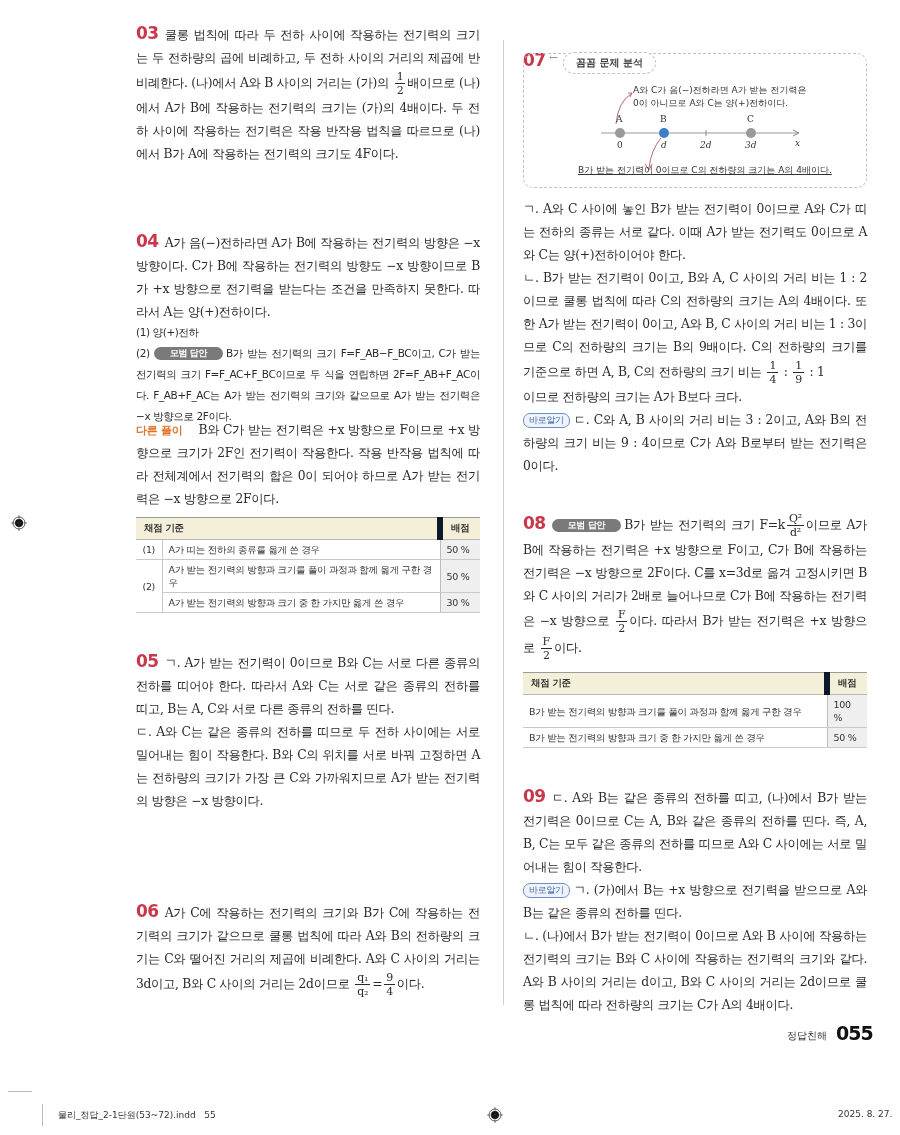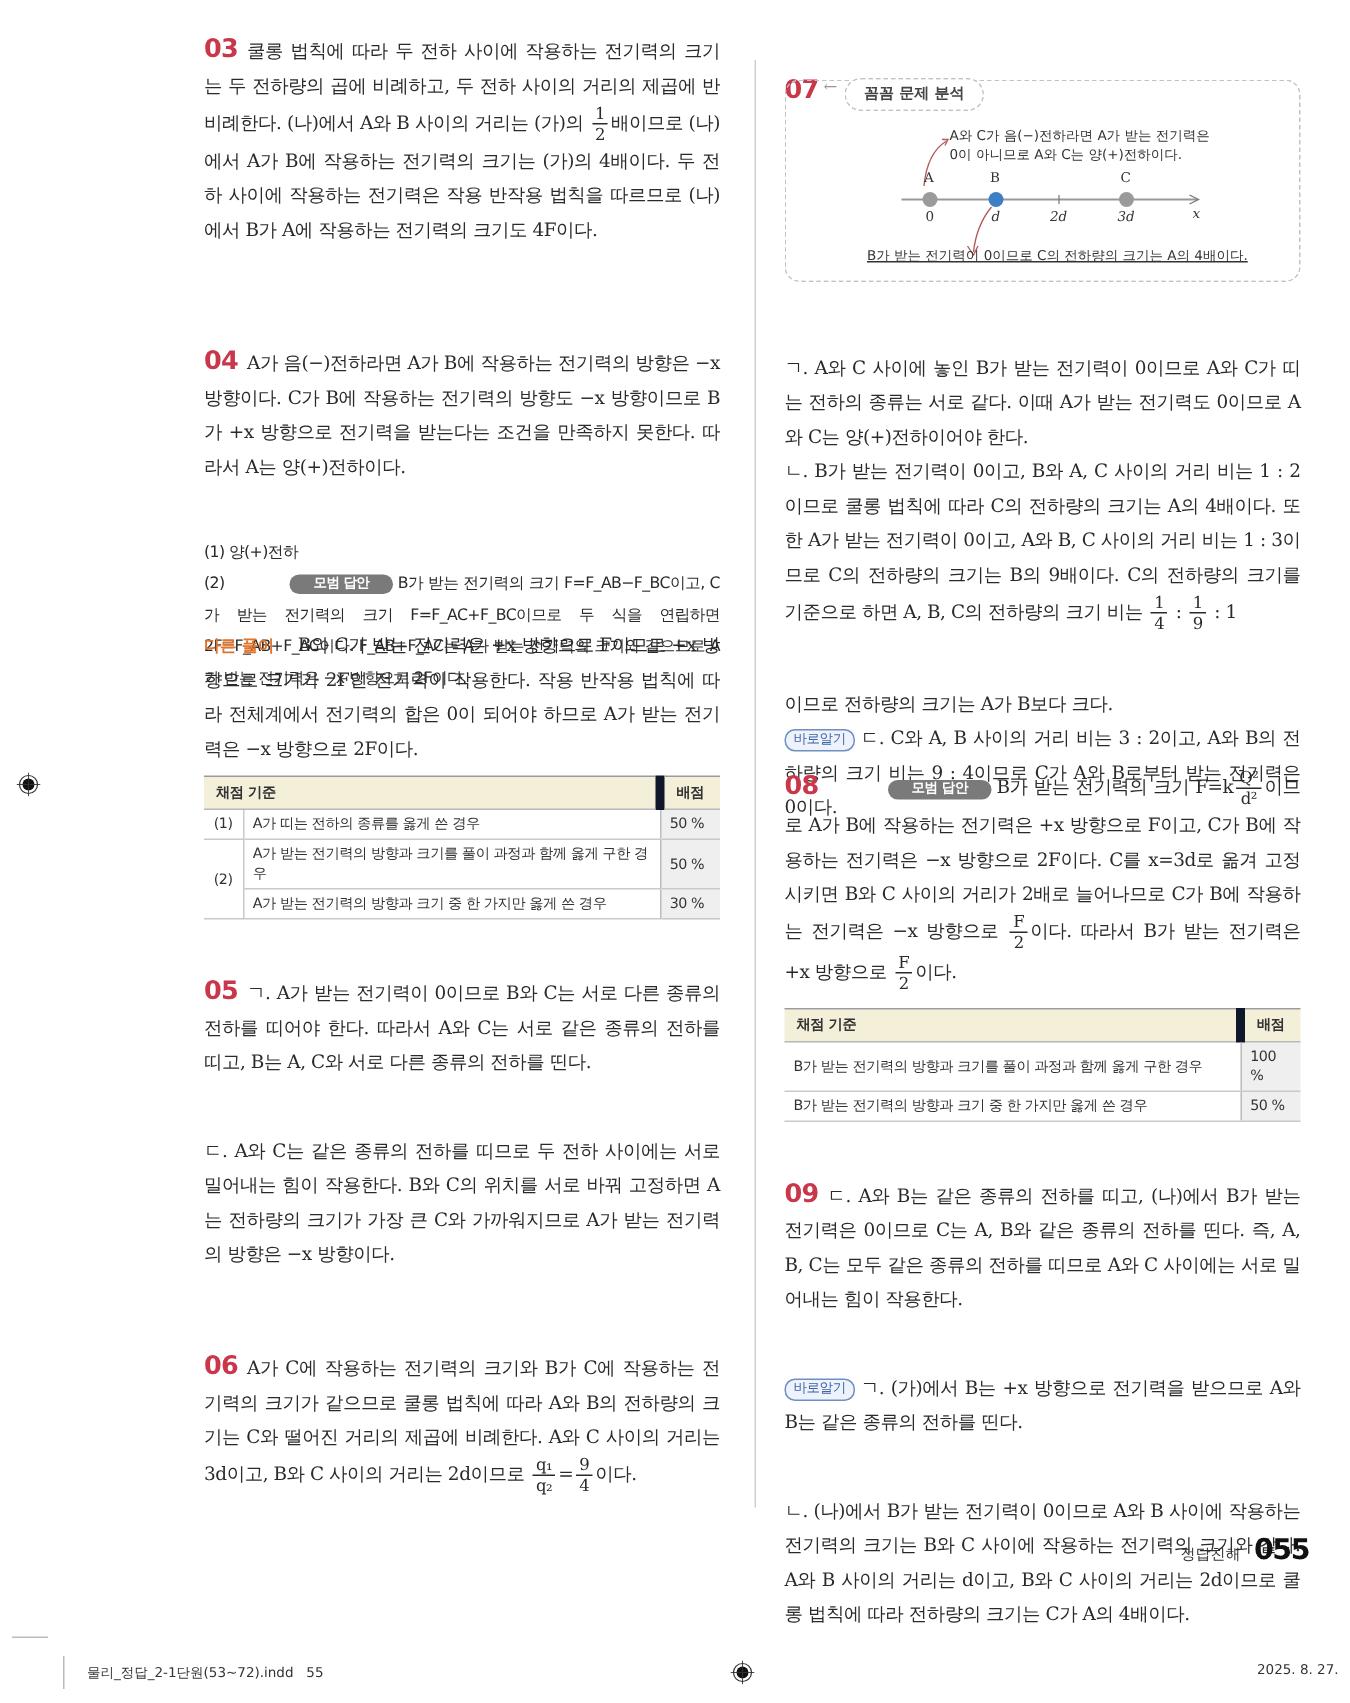--- a/index.html
+++ b/index.html
@@ -6,27 +6,27 @@
   html, body { width: 900px; height: 1135px; background: #ffffff; overflow: hidden; }
   body { position: relative; font-family: "DejaVu Serif", "Liberation Serif", serif; color: #2a2a2a; }
   .col { position: absolute; top: 0; }
   .col-left { left: 136px; width: 344px; }
   .col-right { left: 523px; width: 344px; }
   .divider-v { position: absolute; left: 503px; top: 40px; width: 1px; height: 965px; background: #cfcfcf; }
 
   .block { position: absolute; left: 0; width: 344px; font-size: 12.3px; line-height: 23px; letter-spacing: -0.3px; text-align: justify; }
   .qnum { font-family: "DejaVu Sans", "Liberation Sans", sans-serif; font-weight: bold; font-size: 17px; color: #c8384a; margin-right: 6px; letter-spacing: -0.5px; }
   .small { font-family: "DejaVu Sans", "Liberation Sans", sans-serif; font-size: 10.5px; line-height: 21px; letter-spacing: -0.4px; }
-  .pill-dark { display: inline-block; font-family: "DejaVu Sans", sans-serif; font-size: 9px; line-height: 13px; padding: 0 16px; border-radius: 7px; background: #7a7a7a; color: #fff; font-weight: bold; margin-right: 3px; vertical-align: 1px; margin-left: 40px; }
+  .pill-dark { display: inline-block; font-family: "DejaVu Sans", sans-serif; font-size: 9px; line-height: 13px; padding: 0 16px; border-radius: 7px; background: #7a7a7a; color: #fff; font-weight: bold; margin-right: 3px; vertical-align: 1px; }
   .pill-blue { display: inline-block; font-family: "DejaVu Sans", sans-serif; font-size: 9px; line-height: 13px; padding: 0 5px; border-radius: 7px; border: 1px solid #6d8fc4; background: #eef3fb; color: #3c64a8; margin-right: 4px; vertical-align: 1px; }
   .orange { font-family: "DejaVu Sans", sans-serif; color: #e0742c; font-weight: bold; font-size: 11px; margin-right: 16px; }
   .frac { display: inline-block; vertical-align: middle; text-align: center; font-size: 11px; line-height: 13px; margin: 0 2px; }
   .frac span { display: block; }
   .frac .num { border-bottom: 1px solid #2a2a2a; padding: 0 2px; }
-  .para { display: block; margin-top: 36px; }
+  .para { display: block; }
 
   table.score { position: absolute; left: 0; border-collapse: collapse; font-family: "DejaVu Sans", "Liberation Sans", sans-serif; font-size: 9.5px; color: #333; letter-spacing: -0.3px; }
   table.score th { background: #f3efd9; text-align: left; font-weight: bold; padding: 0 8px; height: 22px; border-top: 1px solid #9b9b9b; border-bottom: 1px solid #b9b9b9; }
   table.score th.pt { border-left: 6px solid #0f172a; width: 40px; }
   table.score td { padding: 3px 6px; border-bottom: 1px solid #c9c9c9; line-height: 13px; vertical-align: middle; }
   table.score td.pt { background: #efefef; border-left: 1px solid #bcbcbc; }
   table.score td.idx { border-right: 1px solid #c9c9c9; text-align: center; width: 26px; }
 
   .analysis { position: absolute; left: 0; top: 53px; width: 344px; height: 135px; border: 1px dashed #c2c2c2; border-radius: 10px; }
   .analysis-title { position: absolute; left: 40px; top: 45px; height: 22px; padding: 0 12px; border: 1px dashed #c2c2c2; border-radius: 11px; background: #fff; font-family: "DejaVu Sans", sans-serif; font-weight: bold; font-size: 10px; line-height: 20px; color: #444; }

